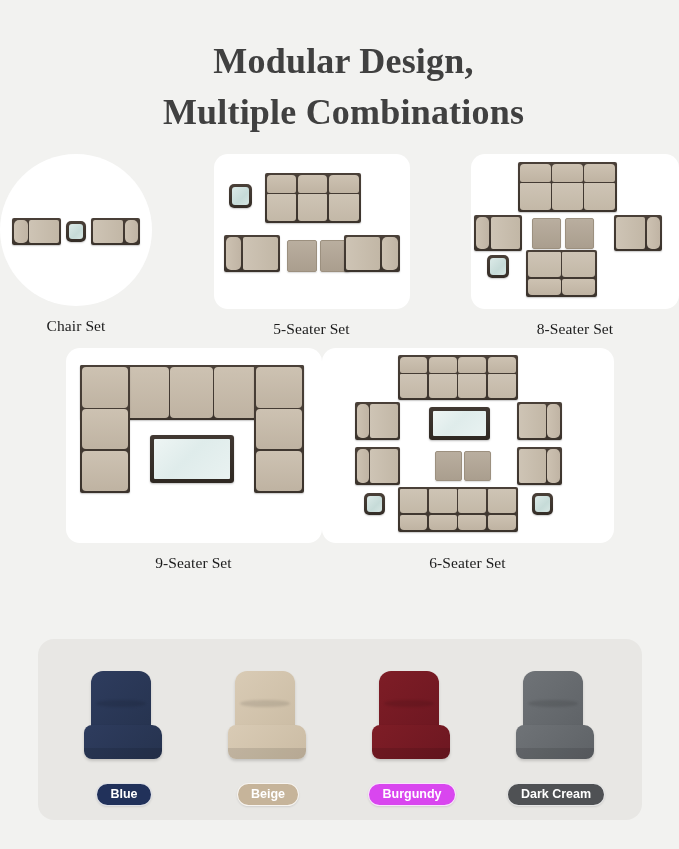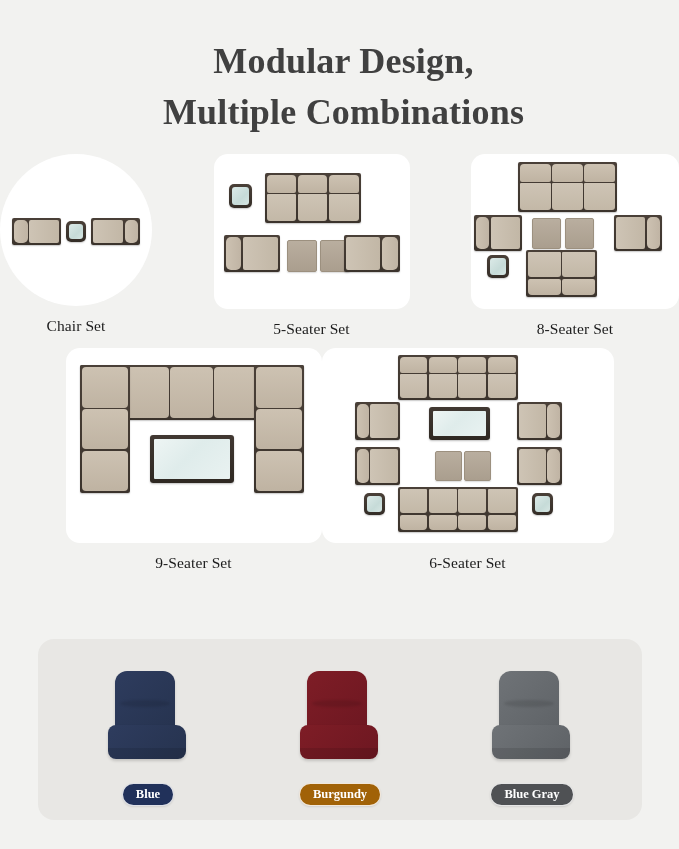--- a/index.html
+++ b/index.html
@@ -261,21 +261,21 @@
     width: 100%;
     height: 34%;
     border-radius: 0 0 8px 8px;
     background: rgba(0,0,0,0.10);
   }
 
   .swatch-label {
     margin-top: 18px;
     padding: 2.5px 13px;
     border-radius: 999px;
-    font-family: Liberation Serif, serif;
+    font-family: Liberation Sans, sans-serif;
     font-weight: bold;
     font-size: 12.5px;
     line-height: 1.25;
     white-space: nowrap;
     border: 1.2px solid rgba(255,255,255,0.85);
     box-shadow: 0 1px 2px rgba(0,0,0,0.10);
   }
 </style>
 </head>
 <body>
@@ -490,26 +490,33 @@
   <div class="swatch-row" id="swatch-row">
       <div class="swatch">
         <div class="cushion-set">
           <div class="cushion-back" style="background: linear-gradient(135deg, rgb(46, 60, 94) 0%, rgb(38, 51, 79) 100%);"></div>
           <div class="cushion-seat" style="background: linear-gradient(135deg, rgb(46, 60, 94) 0%, rgb(38, 51, 79) 100%);"></div>
         </div>
         <div class="swatch-label" style="background: rgb(33, 49, 90); color: rgb(255, 255, 255);">Blue</div>
       </div>
       <div class="swatch">
         <div class="cushion-set">
+          <div class="cushion-back" style="background: linear-gradient(135deg, rgb(217, 203, 181) 0%, rgb(203, 188, 164) 100%);"></div>
+          <div class="cushion-seat" style="background: linear-gradient(135deg, rgb(217, 203, 181) 0%, rgb(203, 188, 164) 100%);"></div>
+        </div>
+        <div class="swatch-label" style="background: rgb(198, 180, 154); color: rgb(255, 255, 255);">Beige</div>
+      </div>
+      <div class="swatch">
+        <div class="cushion-set">
           <div class="cushion-back" style="background: linear-gradient(135deg, rgb(126, 29, 38) 0%, rgb(109, 23, 33) 100%);"></div>
           <div class="cushion-seat" style="background: linear-gradient(135deg, rgb(126, 29, 38) 0%, rgb(109, 23, 33) 100%);"></div>
         </div>
-        <div class="swatch-label" style="background: #a16207; color: rgb(255, 255, 255);">Burgundy</div>
+        <div class="swatch-label" style="background: #d946ef; color: rgb(255, 255, 255);">Burgundy</div>
       </div>
       <div class="swatch">
         <div class="cushion-set">
           <div class="cushion-back" style="background: linear-gradient(135deg, rgb(111, 115, 119) 0%, rgb(94, 98, 102) 100%);"></div>
           <div class="cushion-seat" style="background: linear-gradient(135deg, rgb(111, 115, 119) 0%, rgb(94, 98, 102) 100%);"></div>
         </div>
-        <div class="swatch-label" style="background: rgb(79, 81, 84); color: rgb(255, 255, 255);">Blue Gray</div>
+        <div class="swatch-label" style="background: rgb(79, 81, 84); color: rgb(255, 255, 255);">Dark Cream</div>
       </div>
     </div>
 </div>
 
 </body></html>

